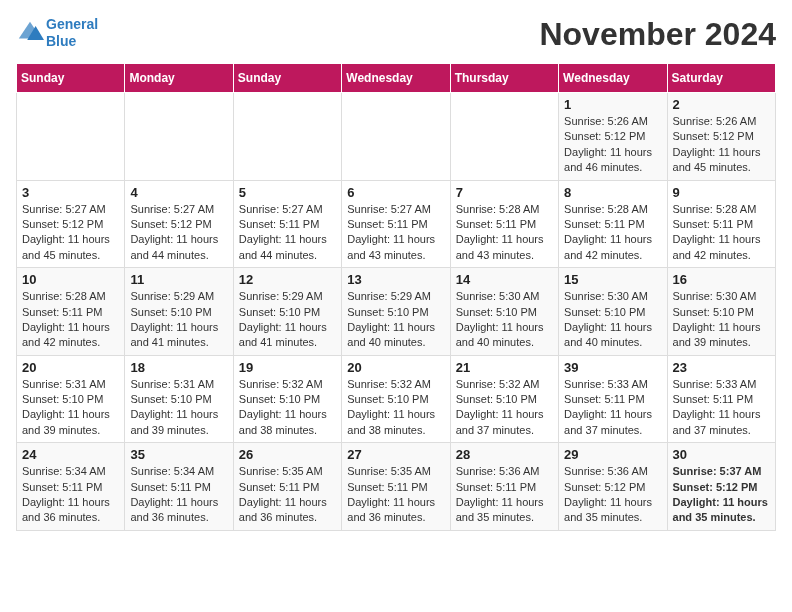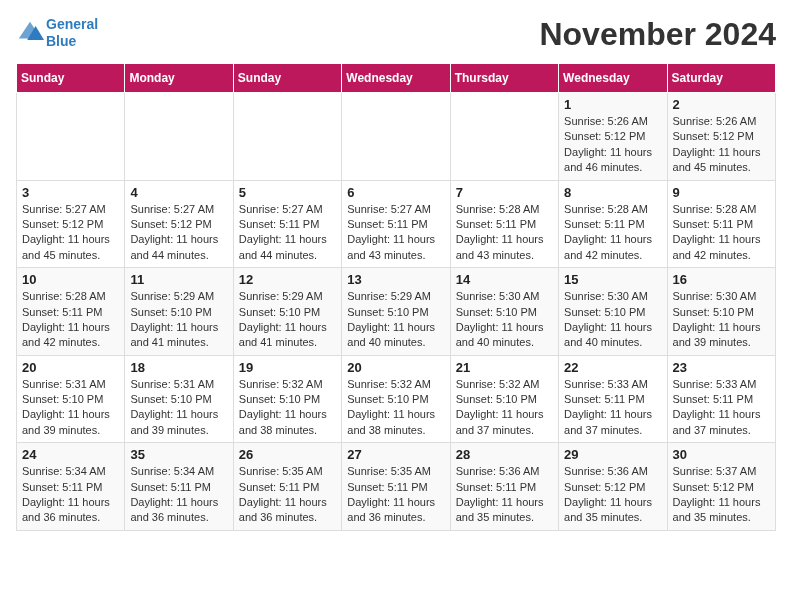--- a/index.html
+++ b/index.html
@@ -255,21 +255,21 @@
 Sunset: 5:10 PM
 Daylight: 11 hours and 38 minutes.</div>
         </td>
         <td>
           <span class="day-num">21</span>
           <div class="day-info" style="white-space: pre-line;">Sunrise: 5:32 AM
 Sunset: 5:10 PM
 Daylight: 11 hours and 37 minutes.</div>
         </td>
         <td>
-          <span class="day-num">22</span>
+          <span class="day-num">39</span>
           <div class="day-info" style="white-space: pre-line;">Sunrise: 5:33 AM
 Sunset: 5:11 PM
 Daylight: 11 hours and 37 minutes.</div>
         </td>
         <td>
           <span class="day-num">23</span>
           <div class="day-info" style="white-space: pre-line;">Sunrise: 5:33 AM
 Sunset: 5:11 PM
 Daylight: 11 hours and 37 minutes.</div>
         </td>
@@ -306,19 +306,19 @@
 Daylight: 11 hours and 35 minutes.</div>
         </td>
         <td>
           <span class="day-num">29</span>
           <div class="day-info" style="white-space: pre-line;">Sunrise: 5:36 AM
 Sunset: 5:12 PM
 Daylight: 11 hours and 35 minutes.</div>
         </td>
         <td>
           <span class="day-num">30</span>
-          <div class="day-info" style="white-space: pre-line;">Sunrise: 5:37 AM
+          <div class="day-info" style="white-space: pre-line; font-weight: bold;">Sunrise: 5:37 AM
 Sunset: 5:12 PM
 Daylight: 11 hours and 35 minutes.</div>
         </td>
       </tr>
     </tbody>
 </table>
 
 </body></html>

